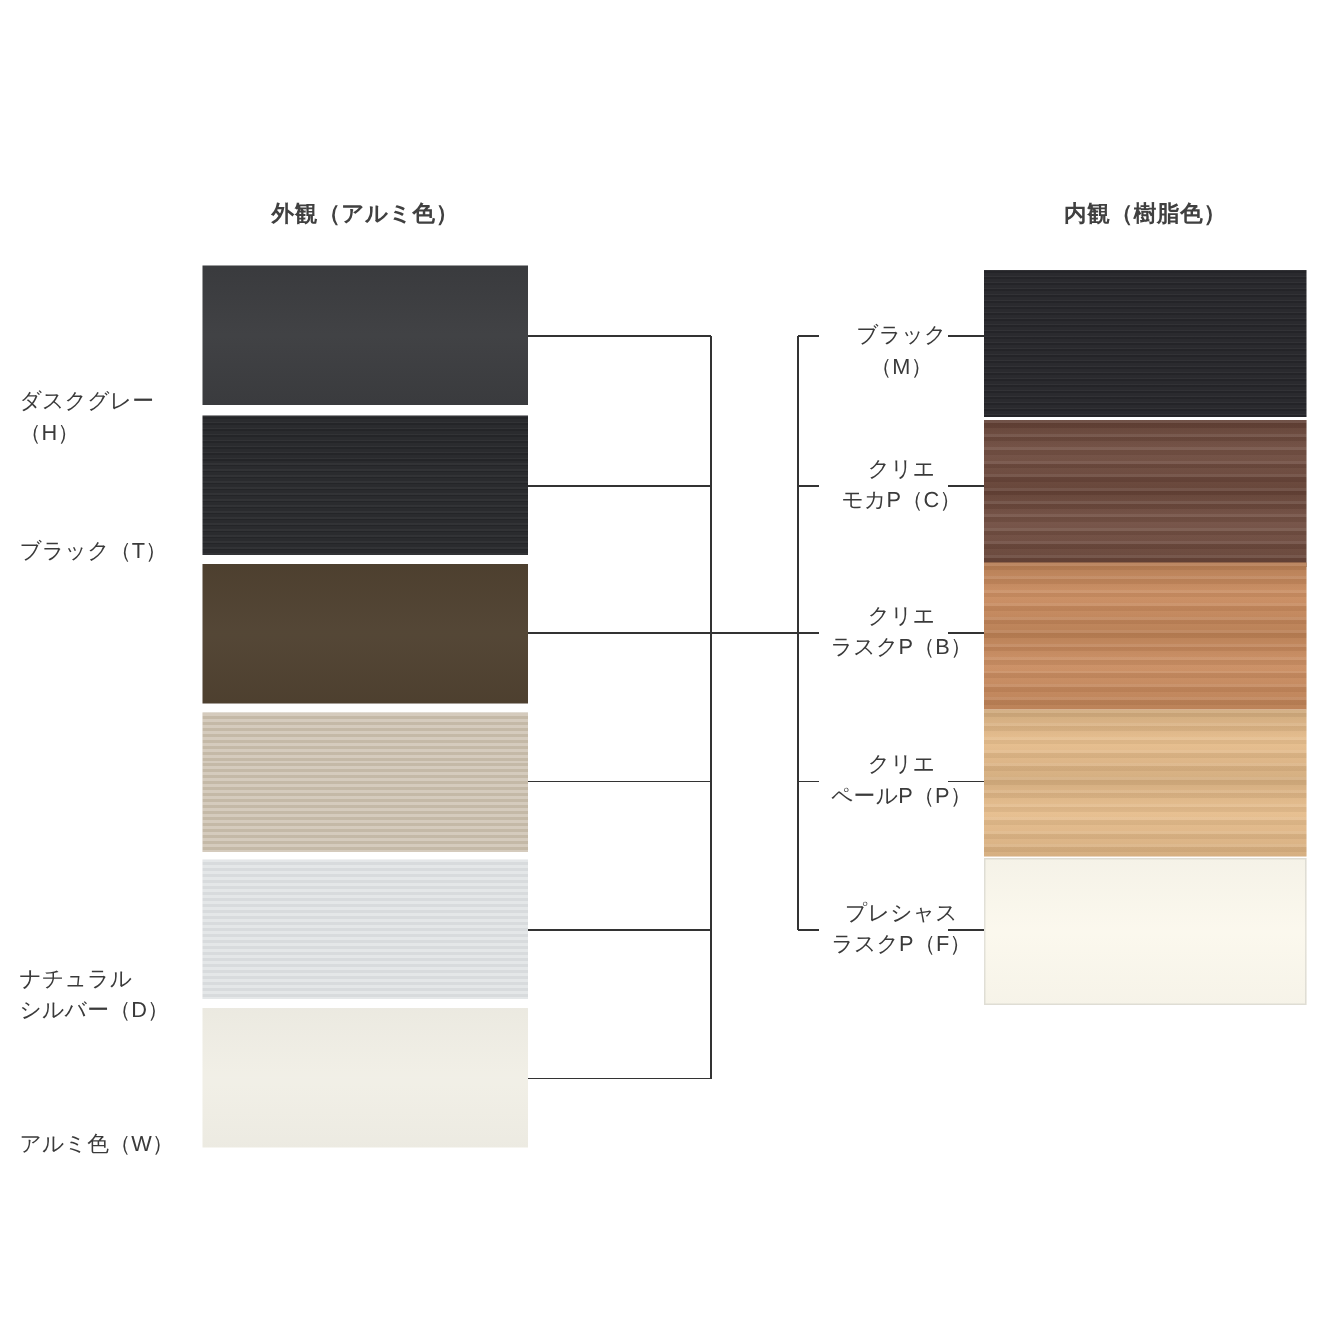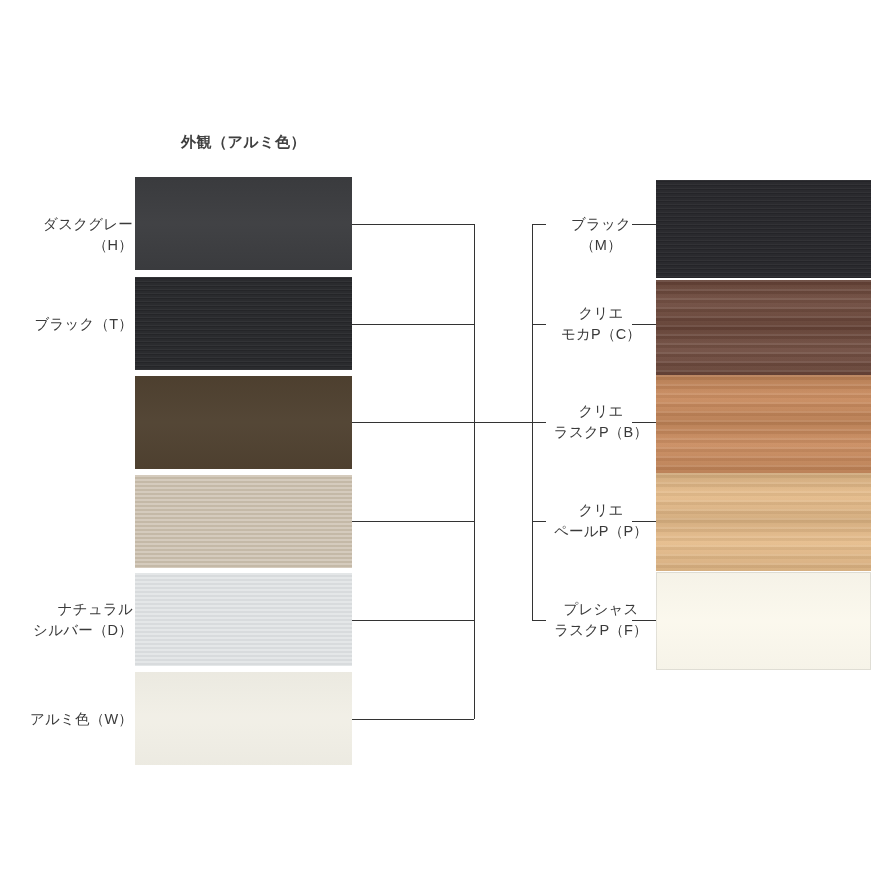--- a/index.html
+++ b/index.html
@@ -27,21 +27,21 @@
 
   
   .label{
     position:absolute;
     font-size:14.5px;
     line-height:21px;
     color:#3a3a3a;
     white-space:pre-line;
     letter-spacing:.2px;
   }
-  .label.left{left:13px;width:120px;text-align:right;}
+  .label.left{left:13px;width:120px;text-align:left;margin-top:44px;}
   .label.right{left:551px;width:100px;text-align:center;}
 
   
   .swatch{
     position:absolute;
     width:217px;height:93px;
     background-repeat:no-repeat;
     background-size:100% 100%;
   }
   .swatch.rcol{width:215px;height:98px;}
@@ -100,20 +100,21 @@
   svg.connectors line,svg.connectors path{
     stroke:#333333;stroke-width:1;fill:none;shape-rendering:crispEdges;
   }
 </style>
 </head>
 <body>
 
 <div class="stage">
 
   <div class="col-header" id="hdr-left">外観（アルミ色）</div>
+  <div class="col-header" id="hdr-right">内観（樹脂色）</div>
 
   <div class="swatch" id="sw-l0" style="left: 135px; top: 177px; background-color: rgb(59, 60, 63);">
     <div class="grain grain-flat"></div>
   </div>
   <div class="swatch" id="sw-l1" style="left: 135px; top: 277px; background-color: rgb(38, 39, 42);">
     <div class="grain grain-fine"></div>
   </div>
   <div class="swatch" id="sw-l2" style="left: 135px; top: 376px; background-color: rgb(79, 65, 48);">
     <div class="grain grain-flat"></div>
   </div>

